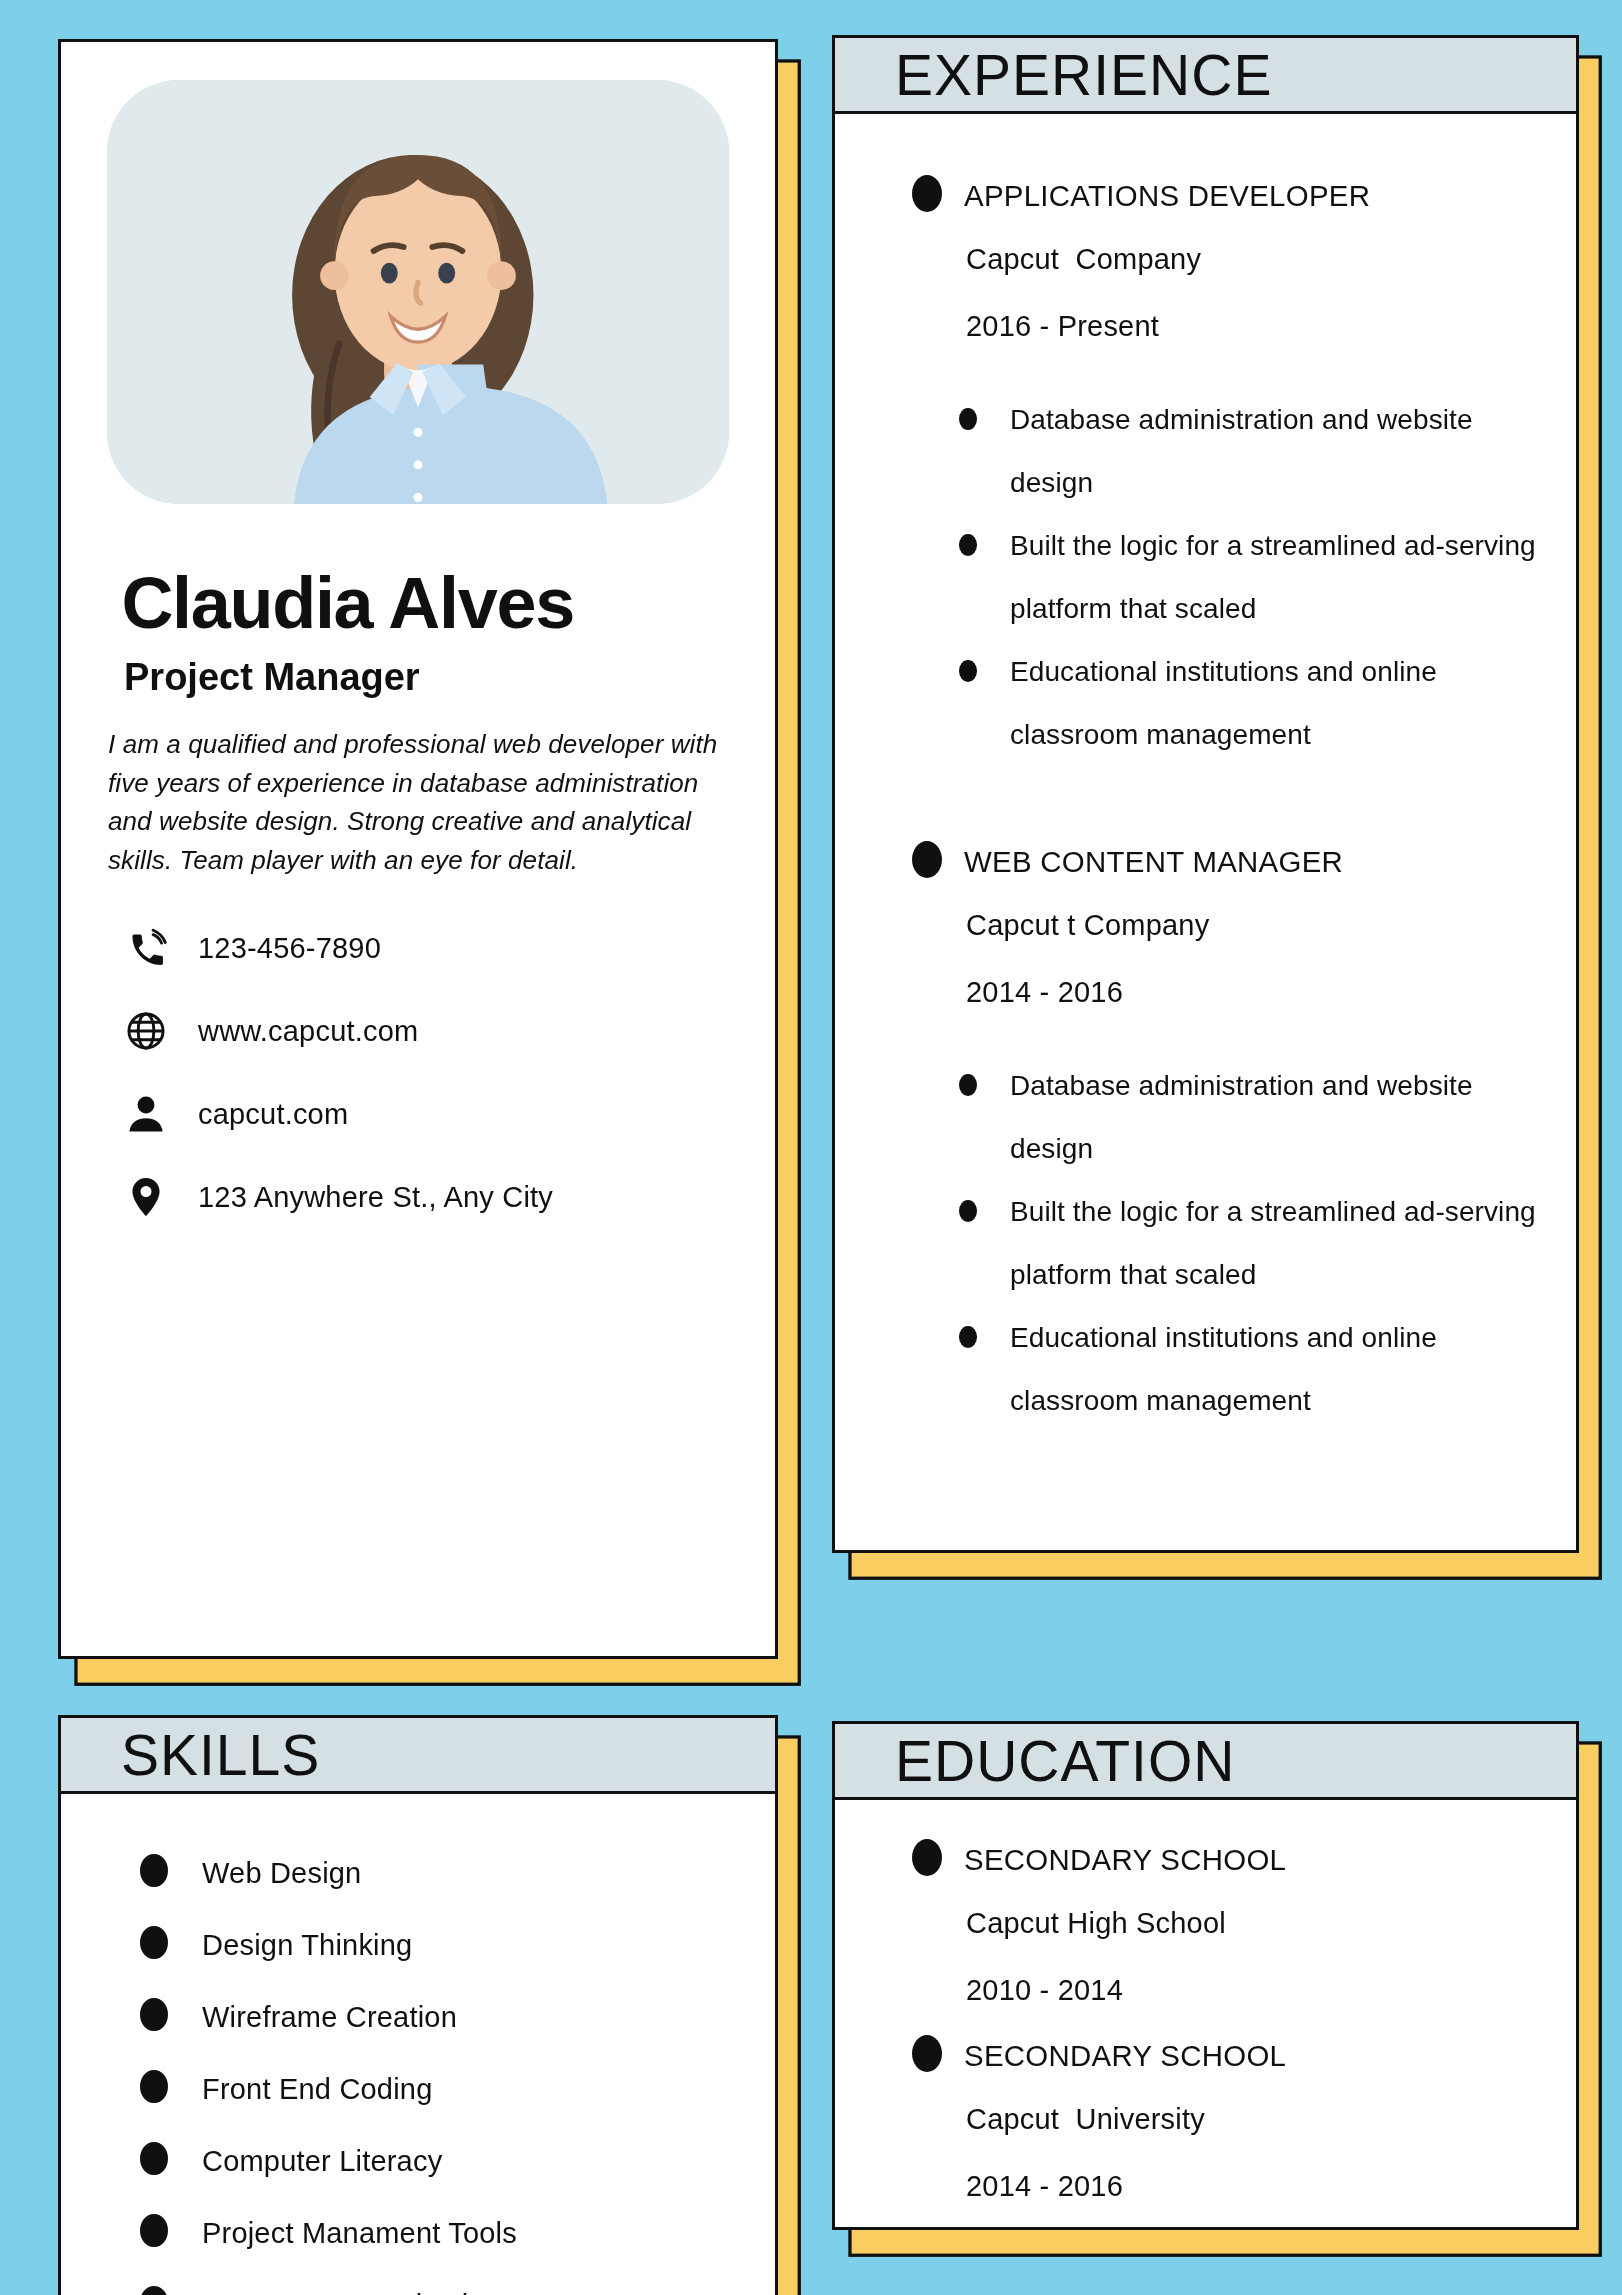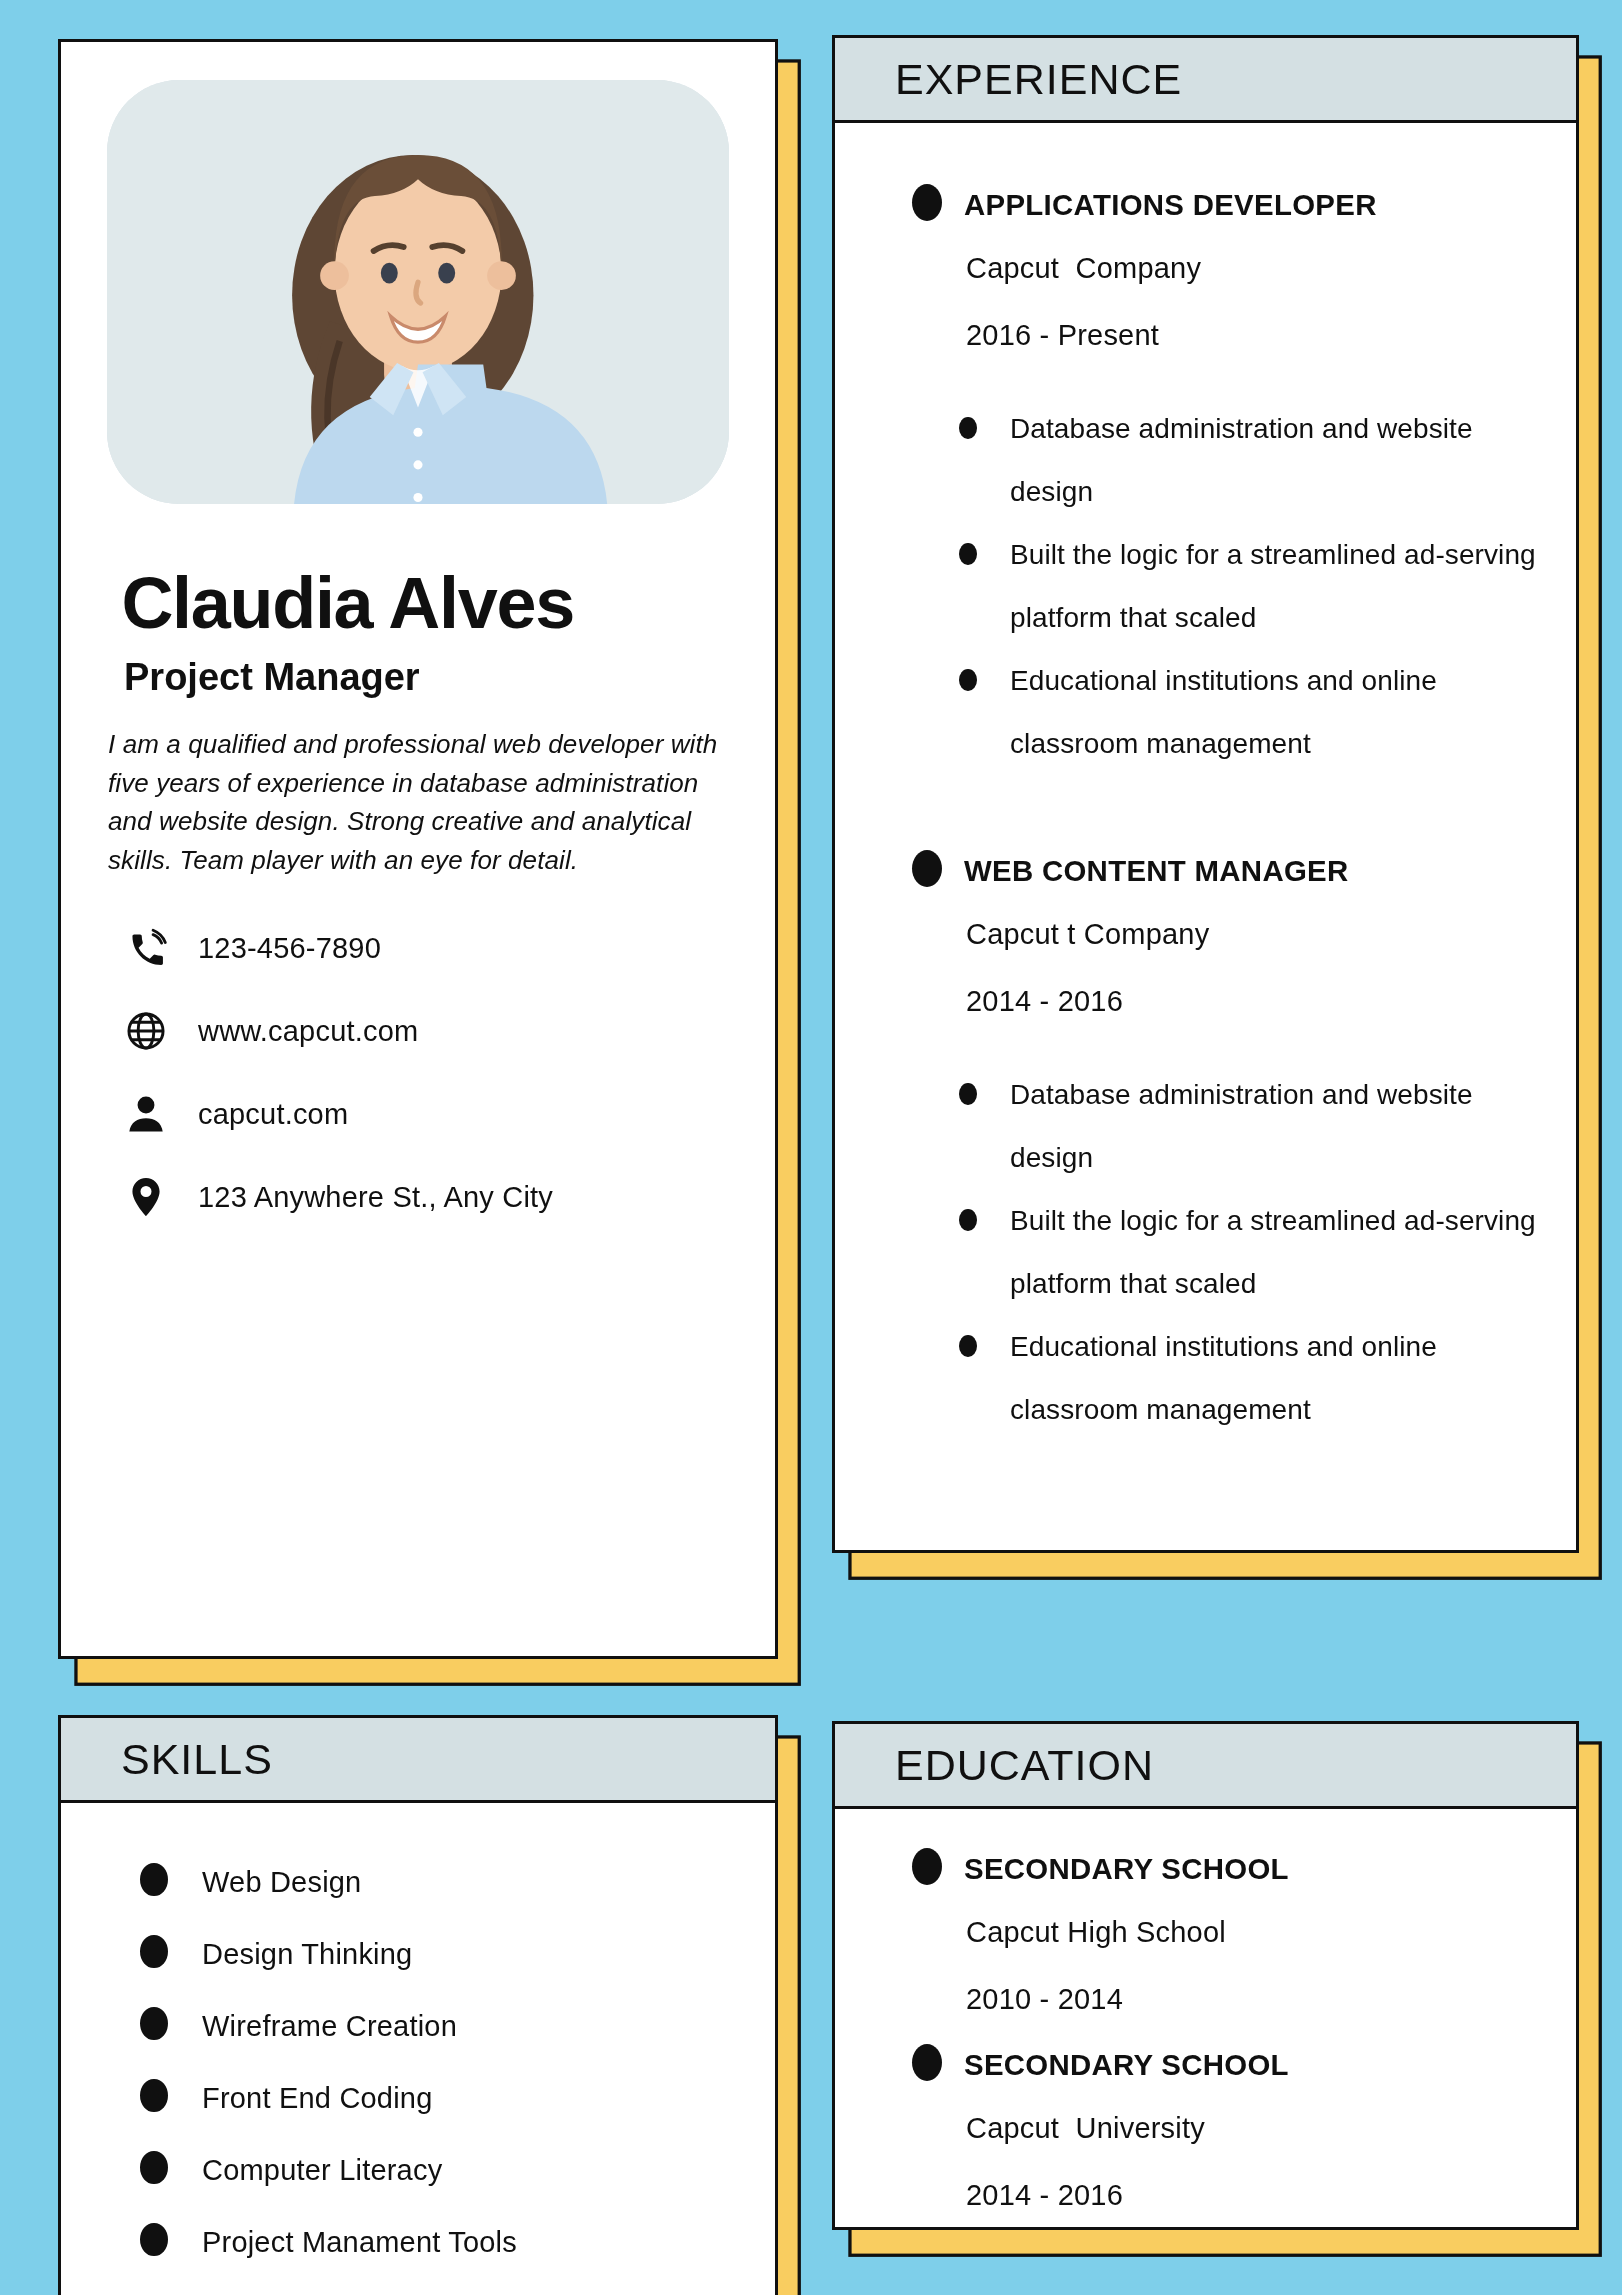--- a/index.html
+++ b/index.html
@@ -55,23 +55,23 @@
   .contact-list{margin-top:47px;margin-left:17px;list-style:none;}
   .contact-row{display:flex;align-items:center;gap:30px;margin-bottom:39px;}
   .contact-row .cicon{width:44px;height:44px;flex:0 0 44px;display:flex;align-items:center;justify-content:center;}
   .contact-row .cicon svg{width:100%;height:100%;}
   .contact-value{font-size:29px;letter-spacing:0.2px;}
 
   
   .section-header{
     background:var(--header);
     border-bottom:3.3px solid var(--ink);
-    height:85px;display:flex;align-items:center;
+    height:76px;display:flex;align-items:center;
     padding-left:60px;
-    font-size:43px;font-weight:500;letter-spacing:1px;
+    font-size:57px;font-weight:500;letter-spacing:1px;
   }
 
   
   .skills-card{margin-top:56px;height:795px;}
   .skills-body{padding:63px 33px 0 79px;}
   .skills-list{list-style:none;}
   .skills-list li{
     position:relative;
     padding-left:62px;
     font-size:29px;letter-spacing:0.2px;
@@ -86,21 +86,21 @@
   
   .experience-card{height:1518px;}
   .edu-card{margin-top:168px;height:509px;}
   .exp-body{padding:65px 39px 0 77px;}
   .edu-body{padding:43px 39px 0 77px;}
 
   .job{margin-bottom:79px;}
   .job-head{
     position:relative;
     padding-left:52px;
-    font-size:29.4px;font-weight:700;letter-spacing:0.3px;
+    font-size:29.4px;font-weight:400;letter-spacing:0.3px;
   }
   .job-head::before{
     content:"";position:absolute;left:0;top:-3.9px;
     width:30px;height:37px;border-radius:50%;
     background:var(--ink);
   }
   .job-meta{
     margin-left:54px;margin-top:26px;
     font-size:29px;letter-spacing:0.2px;
     white-space:pre-wrap;

